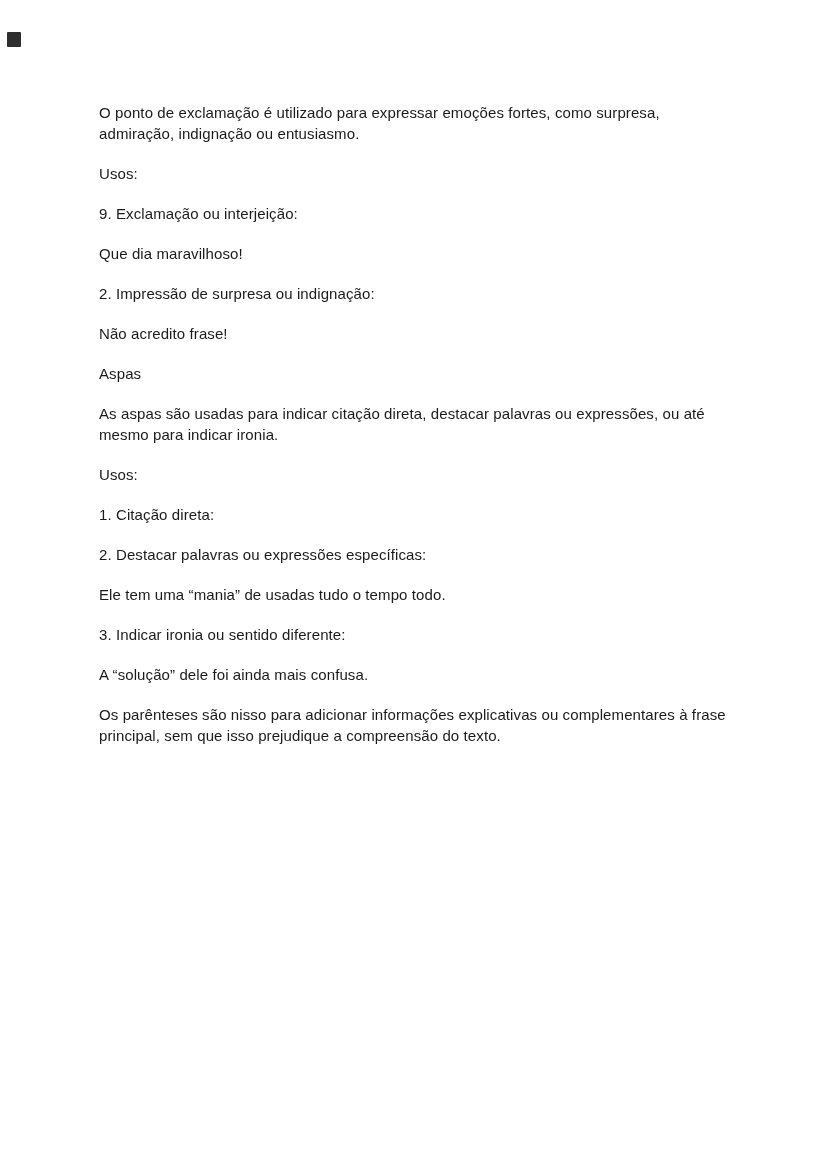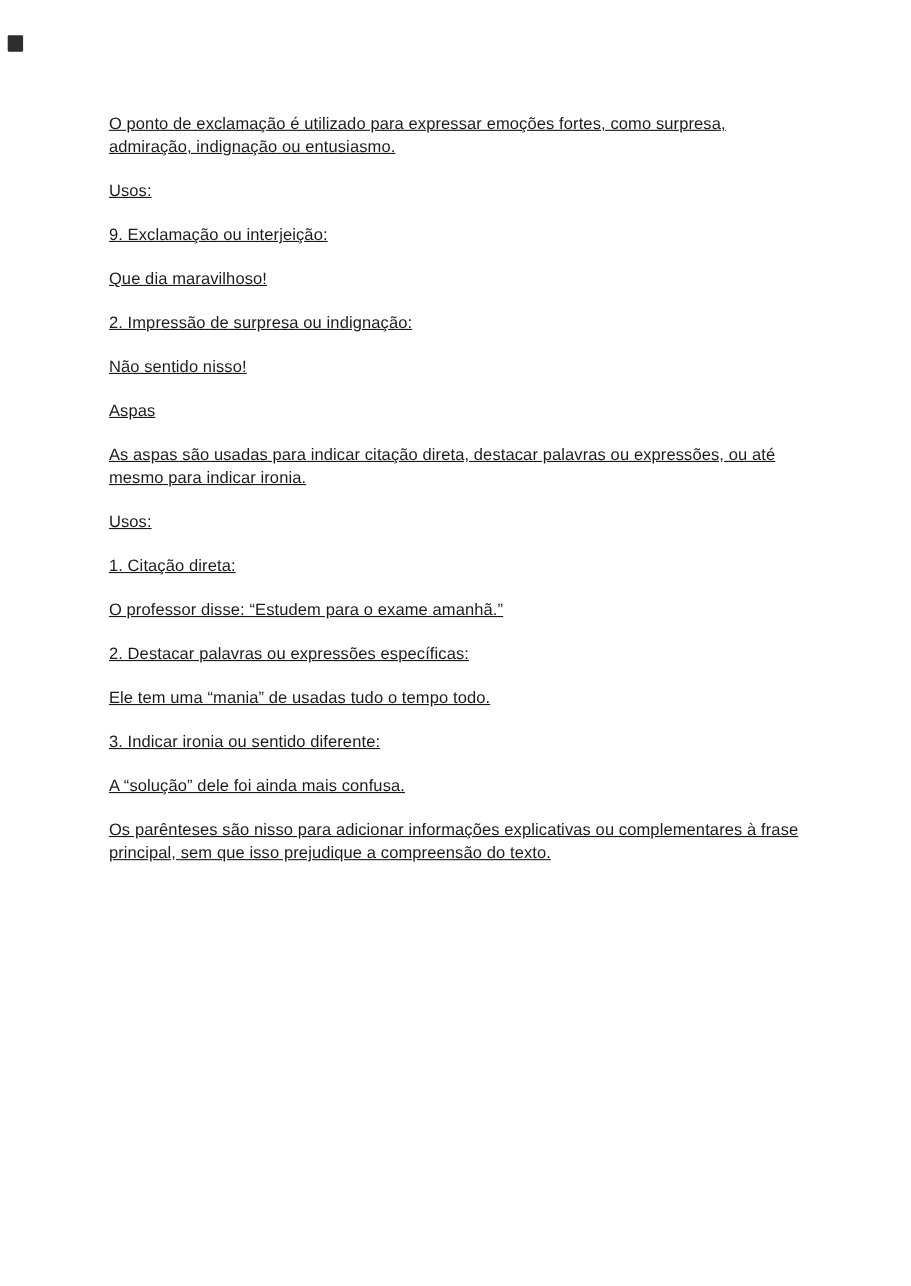--- a/index.html
+++ b/index.html
@@ -28,45 +28,43 @@
     left: 99px;
     top: 102px;
     width: 634px;
     color: #1b1b1b;
     font-size: 15px;
     line-height: 21px;
     letter-spacing: 0.1px;
   }
   .para {
     margin: 19px 0 0 0;
-    text-decoration: underline;
   }
   .para.first {
     margin-top: 0;
   }
   .para.gap-lg {
   }
   .para.gap-xl {
   }
 </style>
 </head>
 <body>
 
 <div class="corner-mark"></div>
 
 <div class="doc-content">
   <p class="para first">O ponto de exclamação é utilizado para expressar emoções fortes, como surpresa, admiração, indignação ou entusiasmo.</p>
   <p class="para">Usos:</p>
   <p class="para">9. Exclamação ou interjeição:</p>
   <p class="para">Que dia maravilhoso!</p>
   <p class="para gap-lg">2. Impressão de surpresa ou indignação:</p>
-  <p class="para">Não sentido nisso!</p>
+  <p class="para">Não acredito frase!</p>
   <p class="para gap-xl">Aspas</p>
   <p class="para">As aspas são usadas para indicar citação direta, destacar palavras ou expressões, ou até mesmo para indicar ironia.</p>
   <p class="para">Usos:</p>
   <p class="para">1. Citação direta:</p>
-  <p class="para">O professor disse: “Estudem para o exame amanhã.”</p>
   <p class="para gap-lg">2. Destacar palavras ou expressões específicas:</p>
   <p class="para">Ele tem uma “mania” de usadas tudo o tempo todo.</p>
   <p class="para gap-lg">3. Indicar ironia ou sentido diferente:</p>
   <p class="para">A “solução” dele foi ainda mais confusa.</p>
   <p class="para">Os parênteses são nisso para adicionar informações explicativas ou complementares à frase principal, sem que isso prejudique a compreensão do texto.</p>
 </div>
 
 </body></html>

